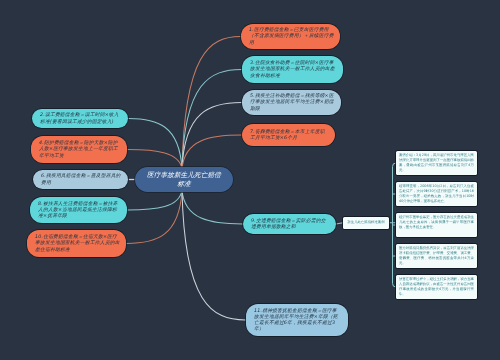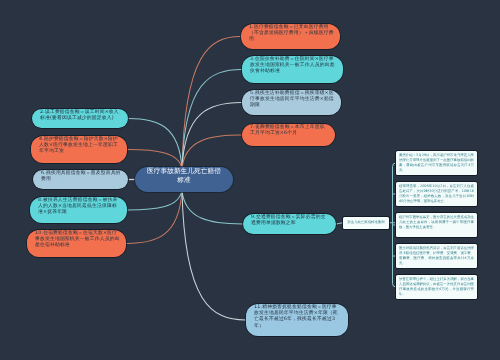--- a/index.html
+++ b/index.html
@@ -1,22 +1,22 @@
 <!DOCTYPE html>
 <html><head>
 <meta charset="utf-8">
 <title>医疗事故新生儿死亡赔偿标准</title>
 <style>
 html,body{margin:0;padding:0;}
 body{width:500px;height:360px;overflow:hidden;background:#2a3342;
   font-family:"DejaVu Sans","Liberation Sans",sans-serif;-webkit-font-smoothing:antialiased;}
 #stage{position:relative;width:500px;height:360px;background:#2a3342;}
 svg#edges{position:absolute;left:0;top:0;width:500px;height:360px;pointer-events:none;}
-.node{position:absolute;box-sizing:border-box;display:flex;align-items:flex-start;
-  justify-content:center;overflow:hidden;}
+.node{position:absolute;box-sizing:border-box;display:flex;align-items:center;
+  justify-content:center;overflow:hidden;font-style:italic;}
 .node .txt{display:block;width:100%;box-sizing:border-box;}
 .rootnode .txt{text-align:center;padding:0 11.5px;}
 .bnode .txt{text-align:left;padding:0 6px 0 8px;}
 .bnode.w4 .txt{padding:0 9px 0 8px;}
 .rootnode{background:#3f6293;box-shadow:0 0 0 0.7px #1a2430;color:#ffffff;border-radius:13px;font-size:6.6px;line-height:8.5px;
   letter-spacing:0.15px;}
 .bnode{border-radius:12px;box-shadow:0 0 0 0.7px #121a24;color:#21313f;font-size:4.8px;line-height:6.2px;letter-spacing:0.18px;}
 .c-orange{background:#f2704e;}
 .c-cyan{background:#5fd6da;}
 .c-light_blue{background:#a9cadd;}

